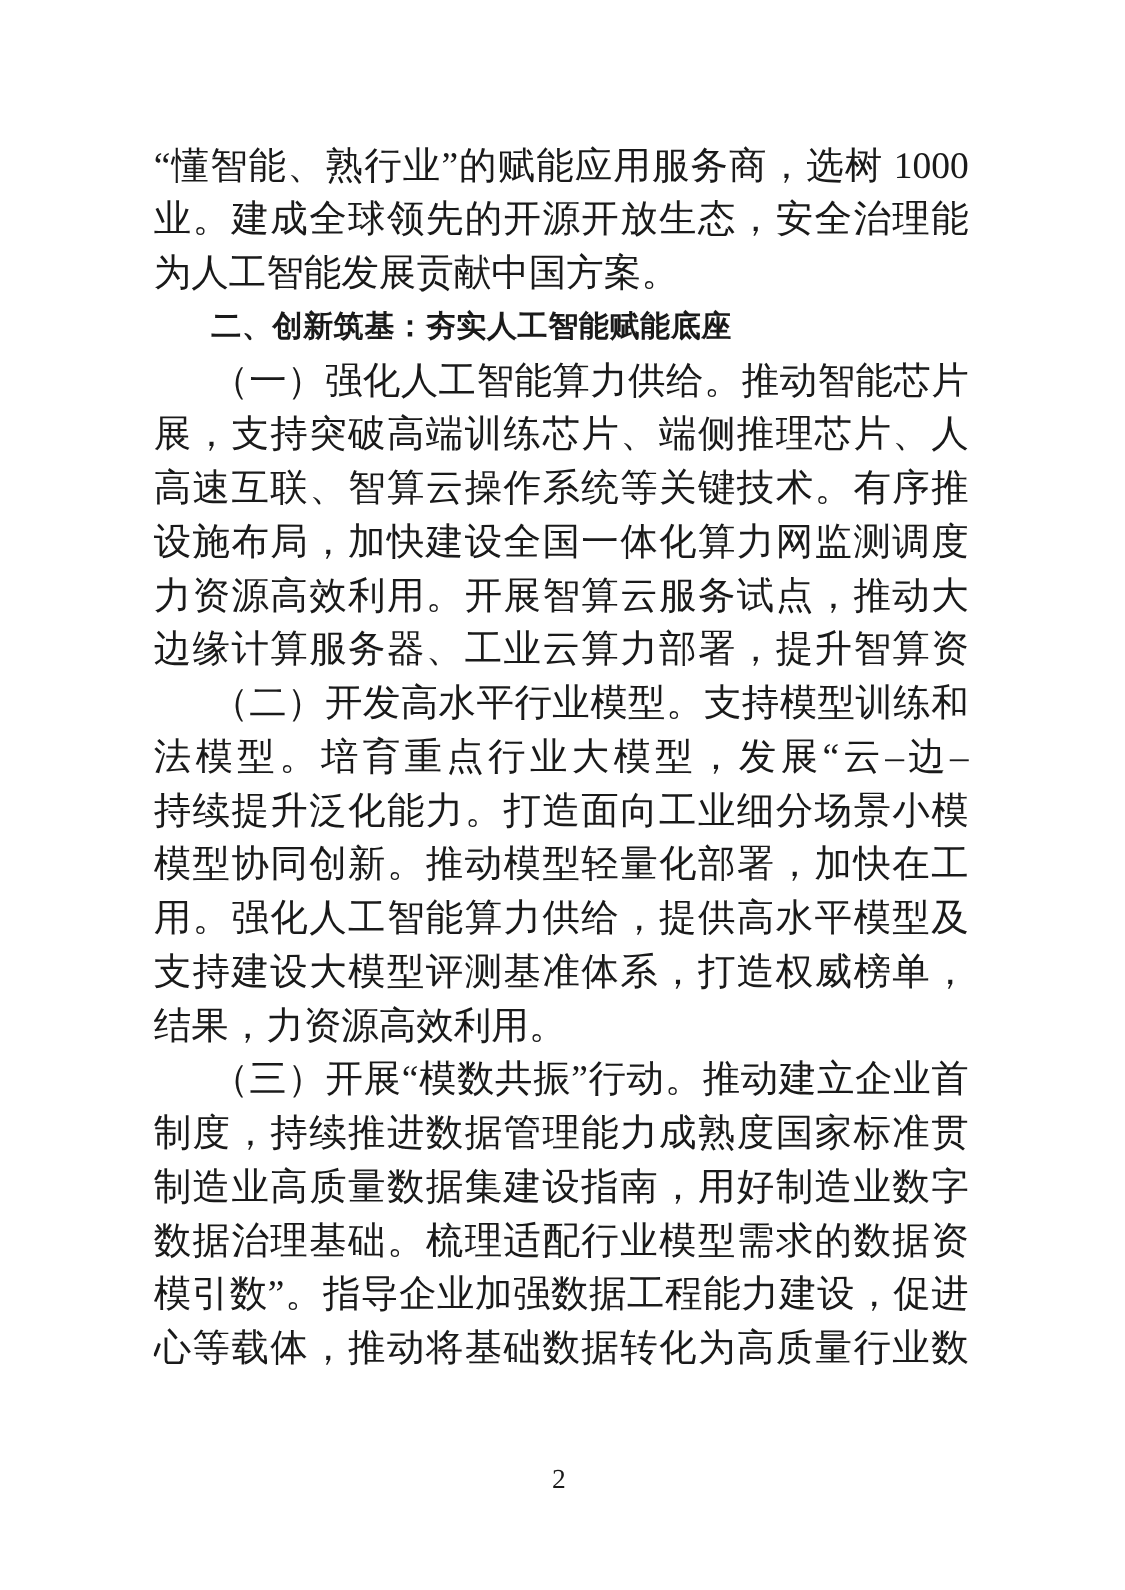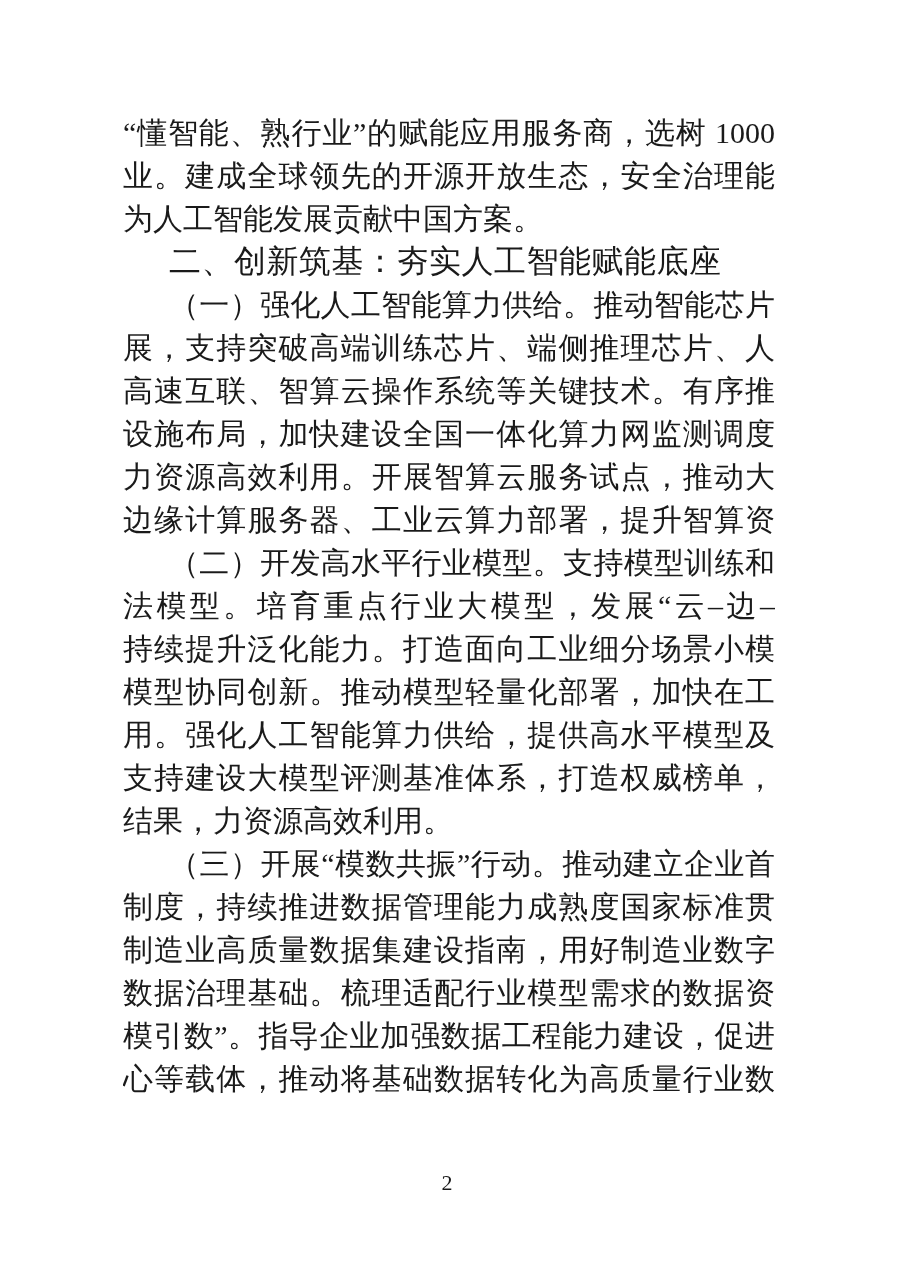--- a/index.html
+++ b/index.html
@@ -34,22 +34,22 @@
   }
   .ln.indent {
     padding-left: 46px;
   }
   .ln.end {
     text-align: right;
     text-align-last: left;
   }
   .ln.heading {
     font-family: "Liberation Sans", "DejaVu Sans", sans-serif;
-    font-weight: 400;
-    font-size: 32px;
+    font-weight: 700;
+    font-size: 24px;
     padding-left: 46px;
     text-align: right;
     text-align-last: left;
     letter-spacing: 0.5px;
   }
   .pagenum {
     position: absolute;
     top: 1168px;
     left: 0;
     width: 894px; 

